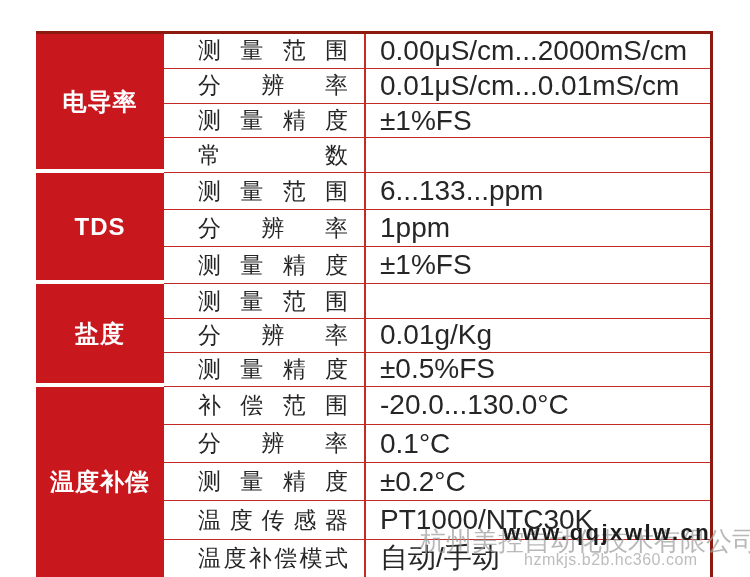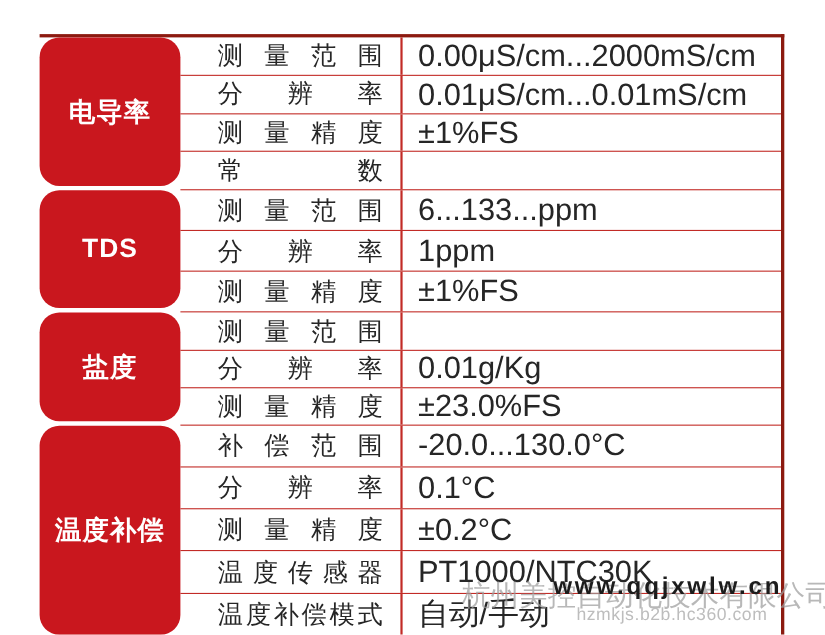--- a/index.html
+++ b/index.html
@@ -14,21 +14,21 @@
     border-top:3px solid var(--outer-border);
     border-right:3px solid var(--outer-border);
     display:flex;flex-direction:column;
     background:#ffffff;
   }
   .section{display:flex;min-height:0;}
   .cat{
     width:128px;flex:0 0 128px;background:var(--section-bg);
     color:var(--category-text);
     display:flex;align-items:center;justify-content:center;
-    font-size:24px;font-weight:600;letter-spacing:1px;border-radius:18px;
+    font-size:24px;font-weight:600;letter-spacing:1px;
   }
   .section:not(:last-child) .cat{margin-bottom:4px;}
   .rows{flex:1;display:flex;flex-direction:column;min-width:0;}
   .row{flex:1;display:flex;align-items:stretch;border-bottom:1px solid var(--grid-line);min-height:0;}
   .section:last-child .row:last-child{border-bottom:none;}
   .labwrap{
     flex:0 0 202px;width:202px;box-sizing:border-box;
     border-right:2px solid var(--grid-line);
     display:flex;align-items:center;
   }
@@ -173,21 +173,21 @@
           </div>
           <div class="row">
             <div class="labwrap">
               <div class="lab">
                 <span>测</span>
                 <span>量</span>
                 <span>精</span>
                 <span>度</span>
               </div>
             </div>
-            <div class="val">±23.0%FS</div>
+            <div class="val">±0.5%FS</div>
           </div>
         </div>
       </div>
       <div class="section" style="flex-grow: 5;">
         <div class="cat">温度补偿</div>
         <div class="rows">
           <div class="row">
             <div class="labwrap">
               <div class="lab">
                 <span>补</span>

